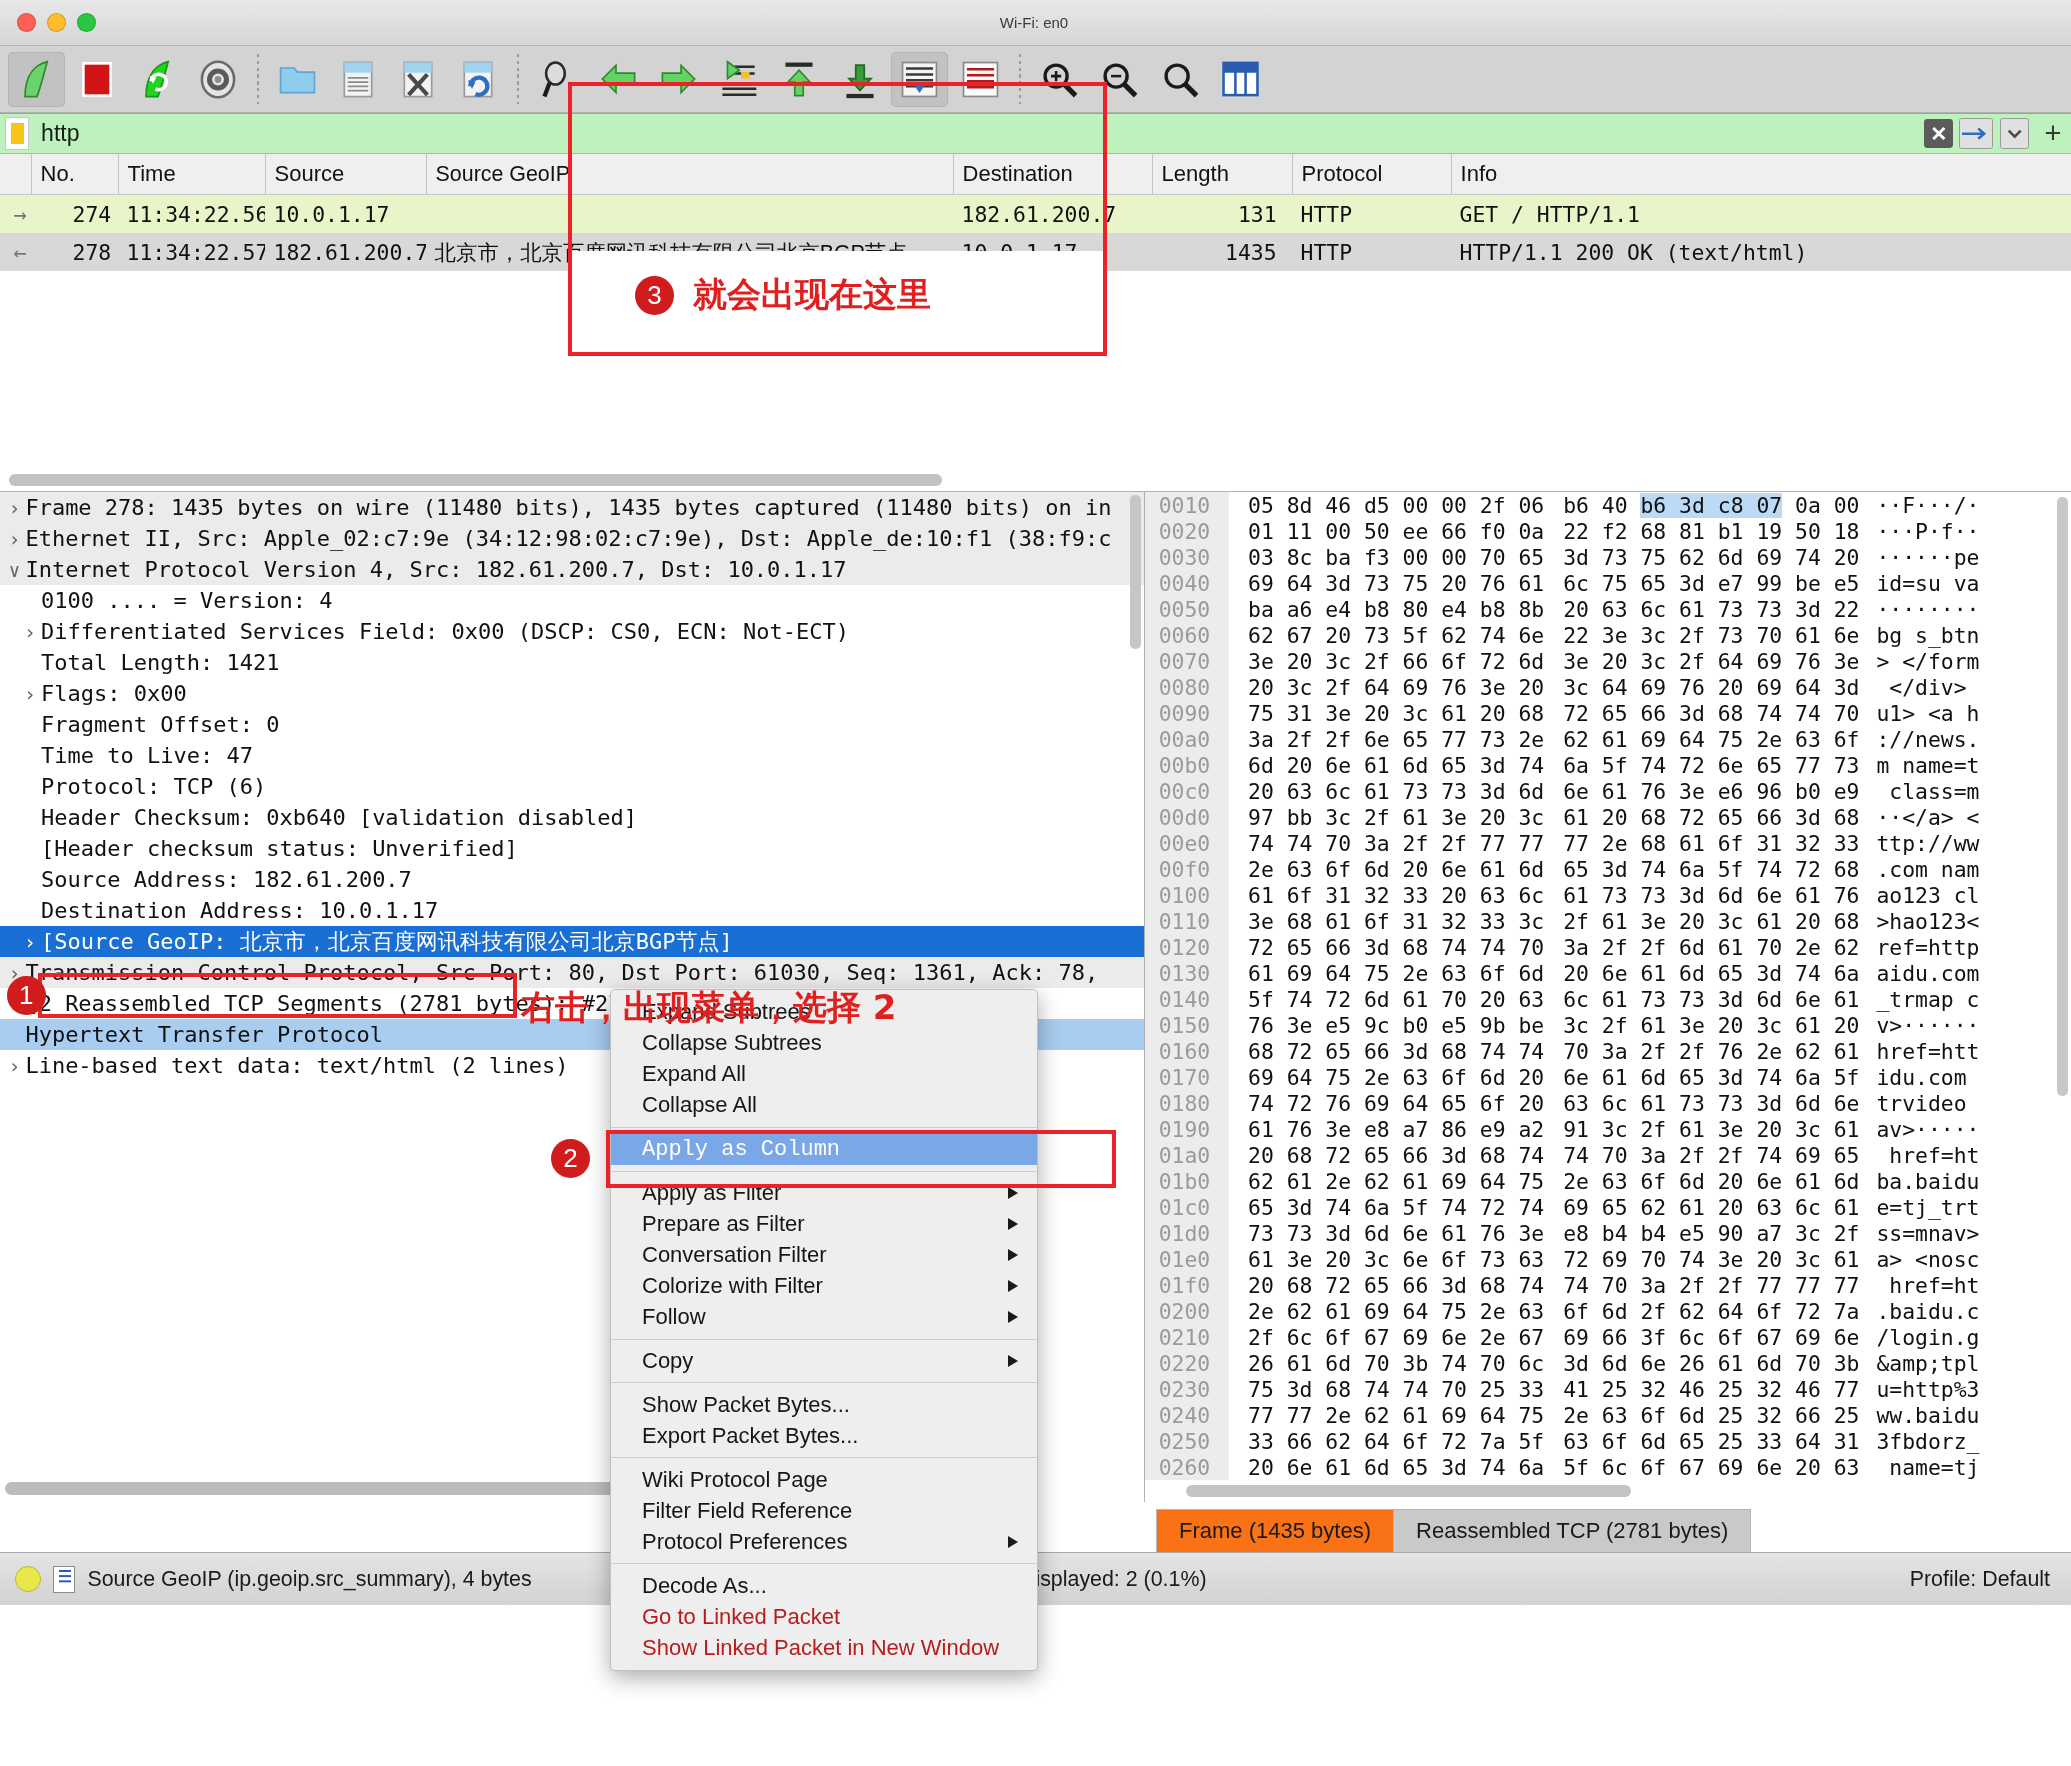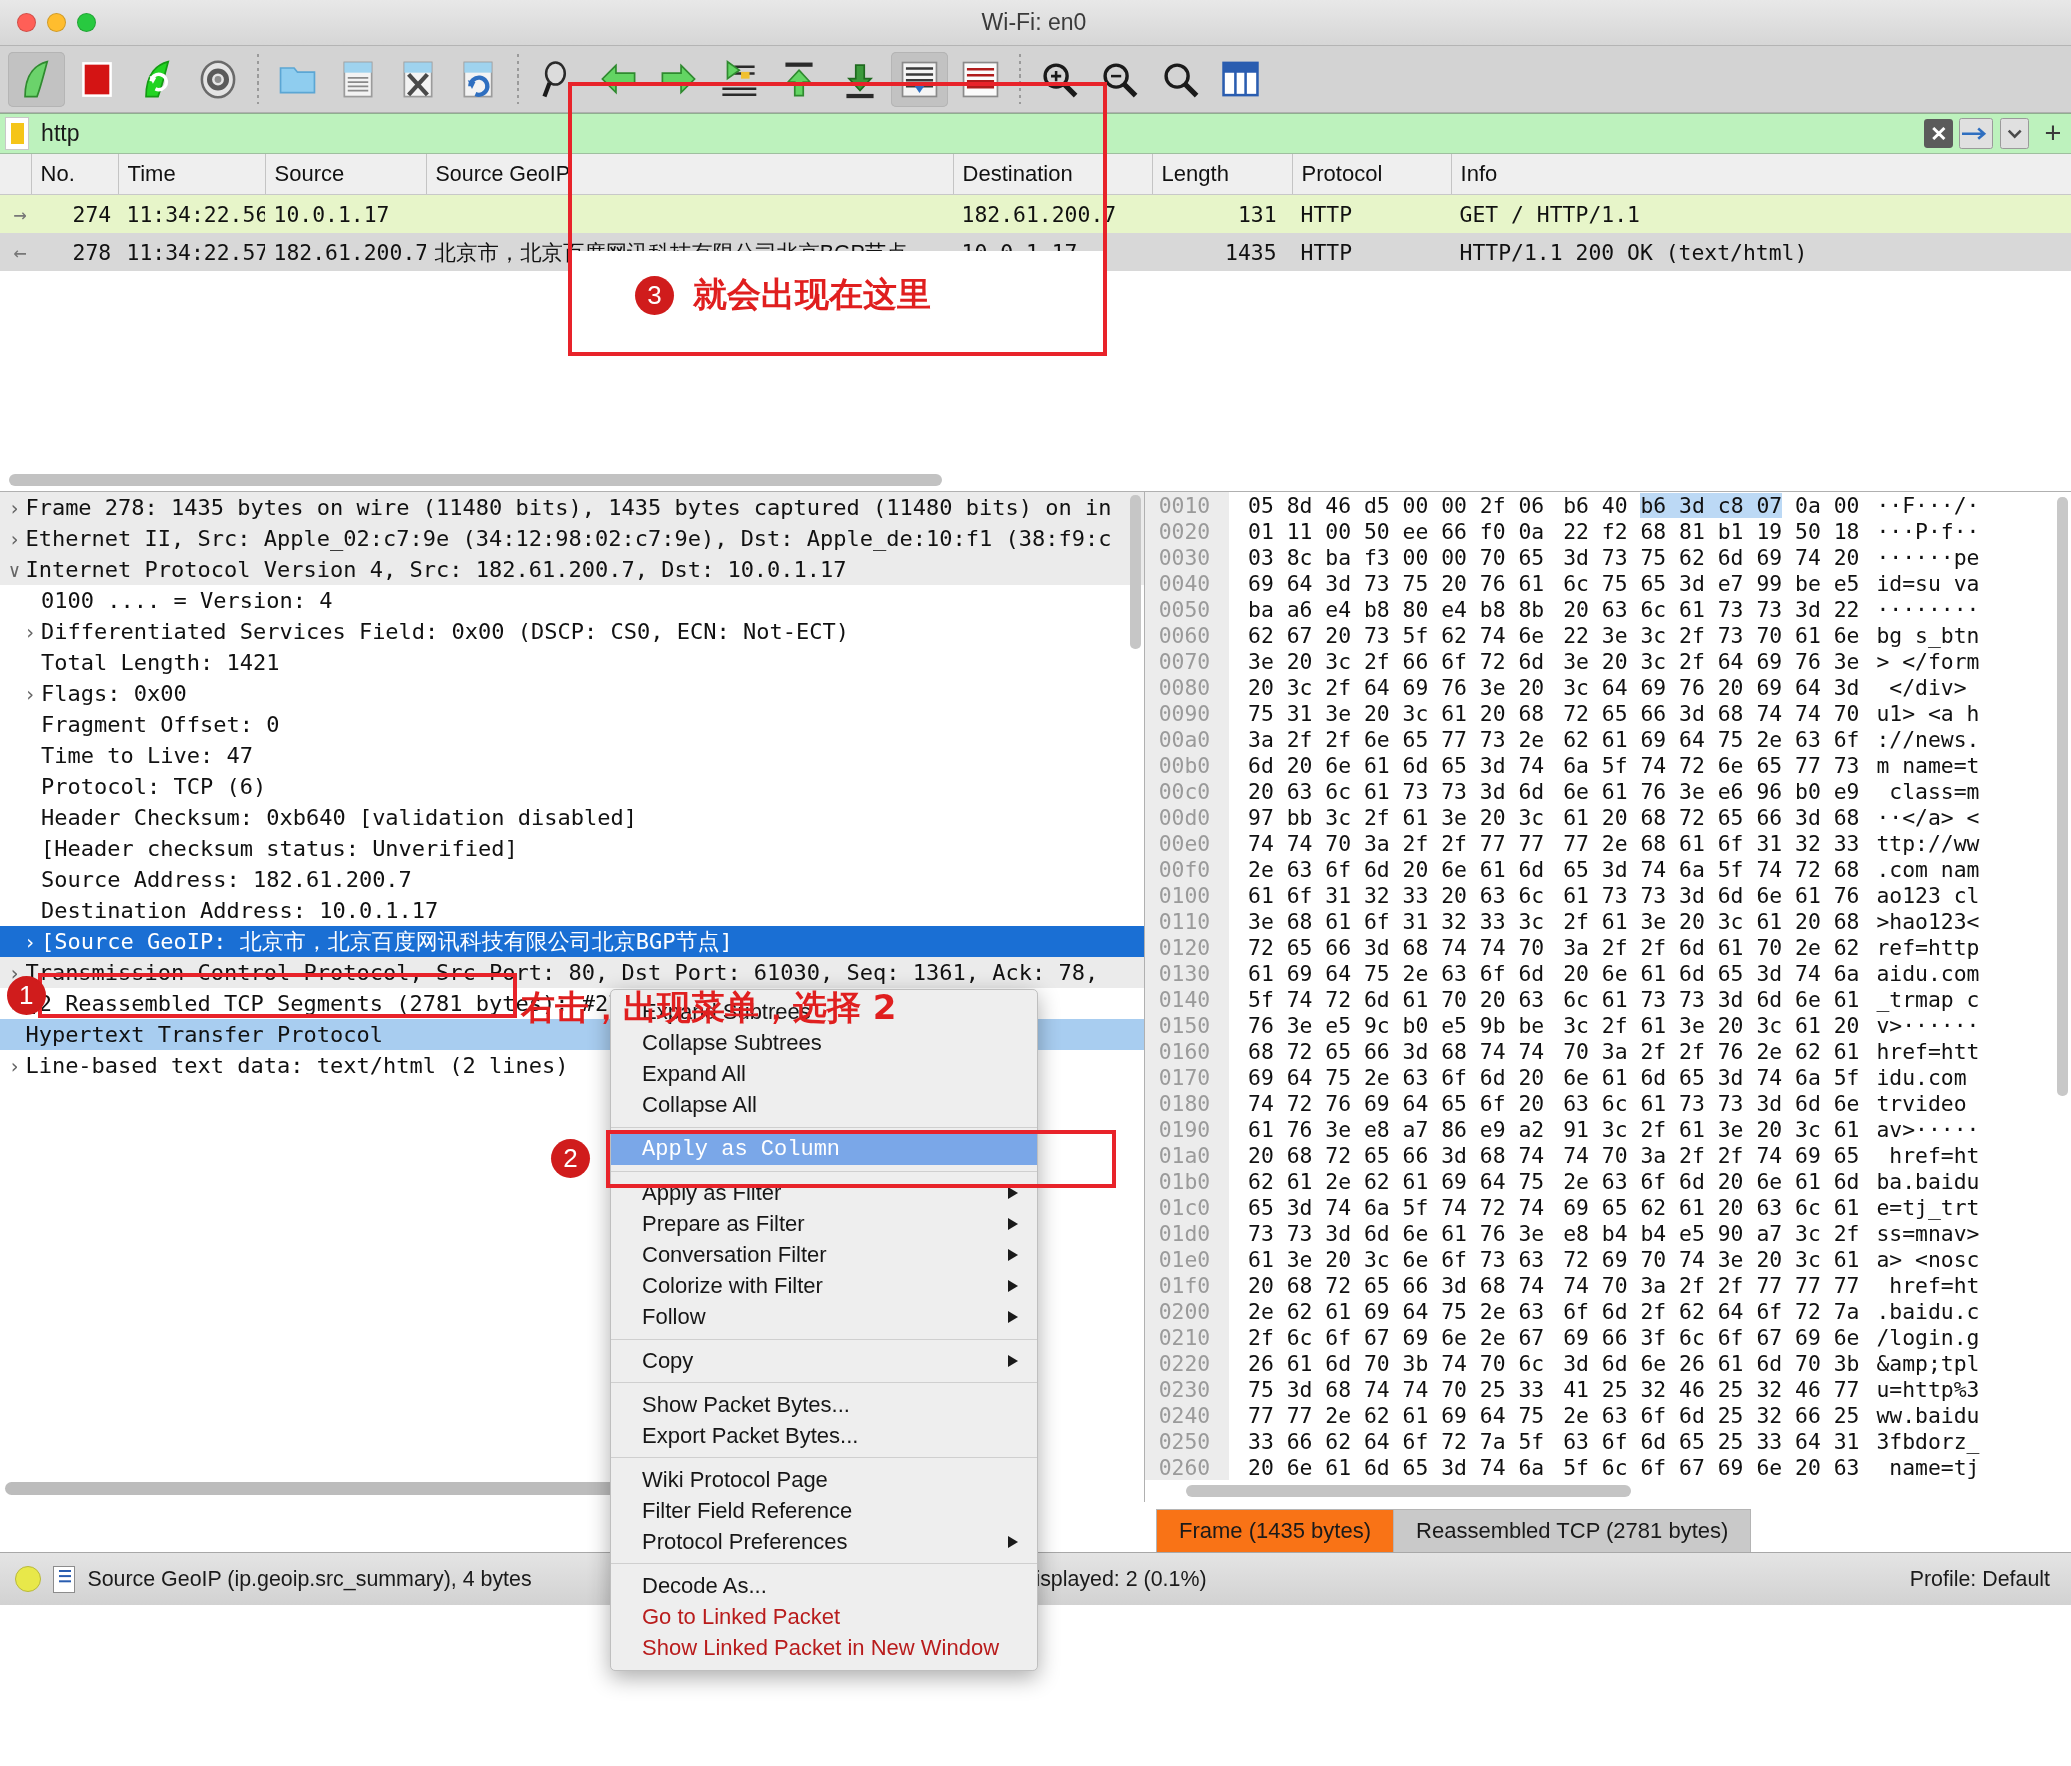--- a/index.html
+++ b/index.html
@@ -20,21 +20,21 @@
     display:flex; align-items:center;
     position:relative;
   }
   .traffic { display:flex; gap:11px; margin-left:17px; }
   .tl { width:19px; height:19px; border-radius:50%; border:0.9px solid rgba(0,0,0,.18); }
   .tl.red{ background:#ff5f57; }
   .tl.yellow{ background:#ffbd2e; }
   .tl.green{ background:#28c940; }
   #window-title {
     position:absolute; left:0; right:4px; text-align:center;
-    font-size:23px; color:#3a3a3a; font-weight:400;
+    font-size:15px; color:#3a3a3a; font-weight:400;
     pointer-events:none;
   }
 
   
   #toolbar {
     height: 67px;
     background: #d3d3d3;
     border-bottom: 0.9px solid #b0b0b0;
     display:flex; align-items:center; padding-left:6.8px;
     position:relative;

